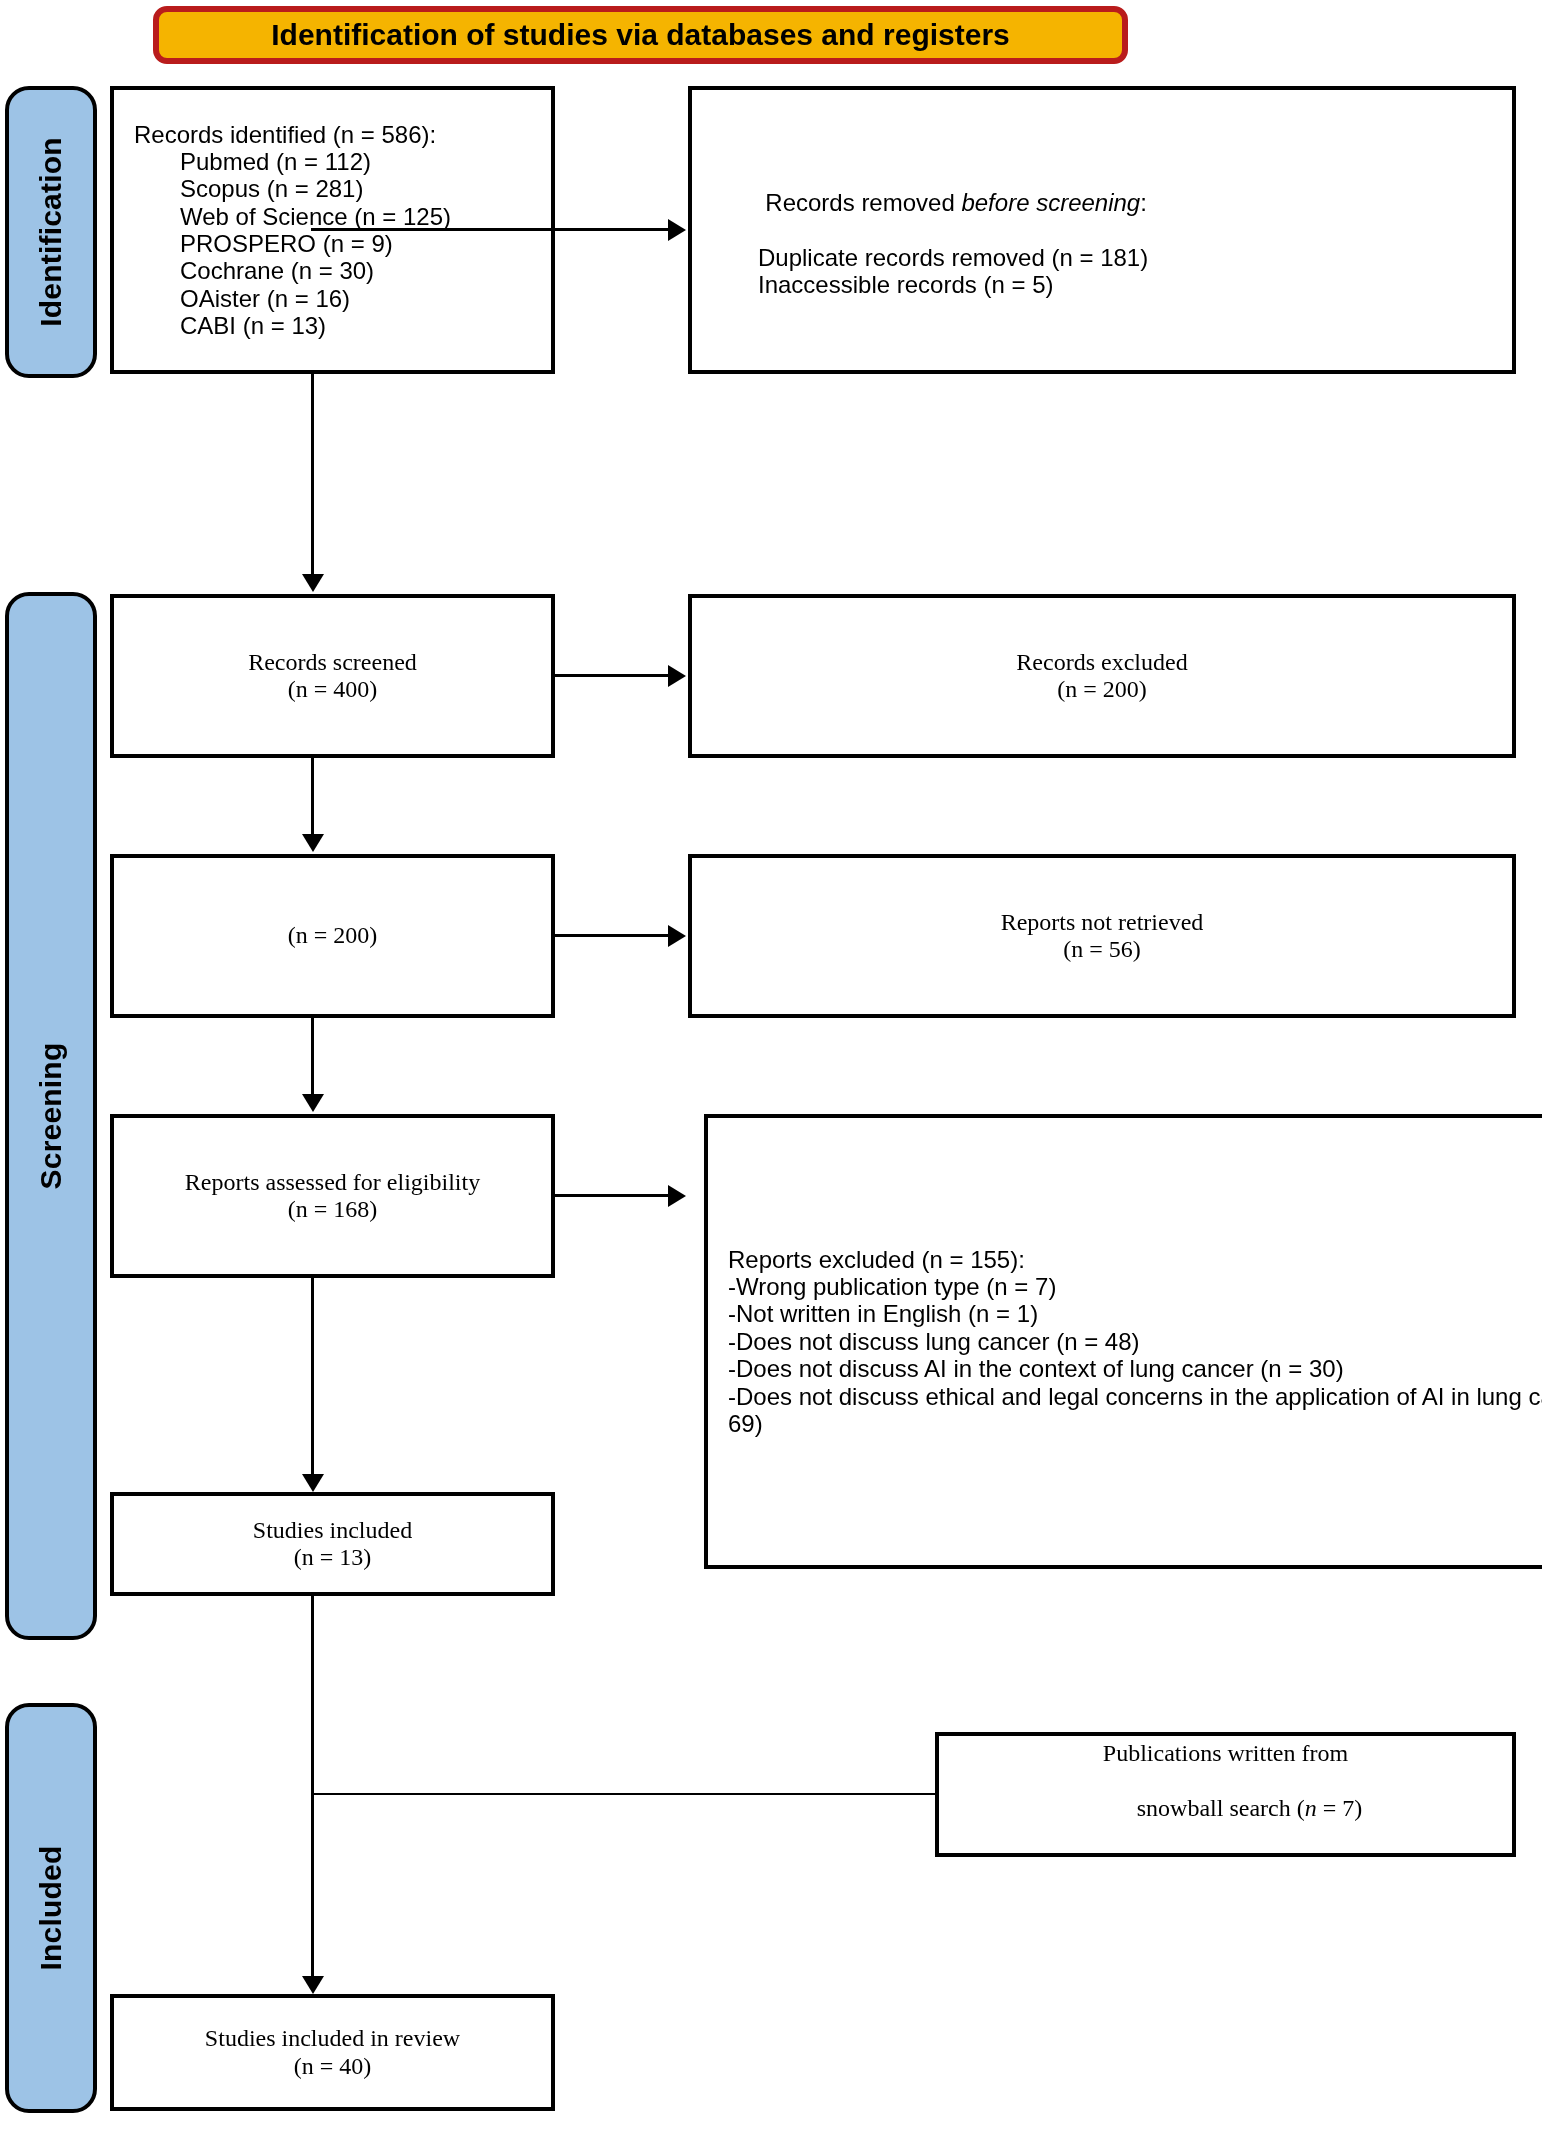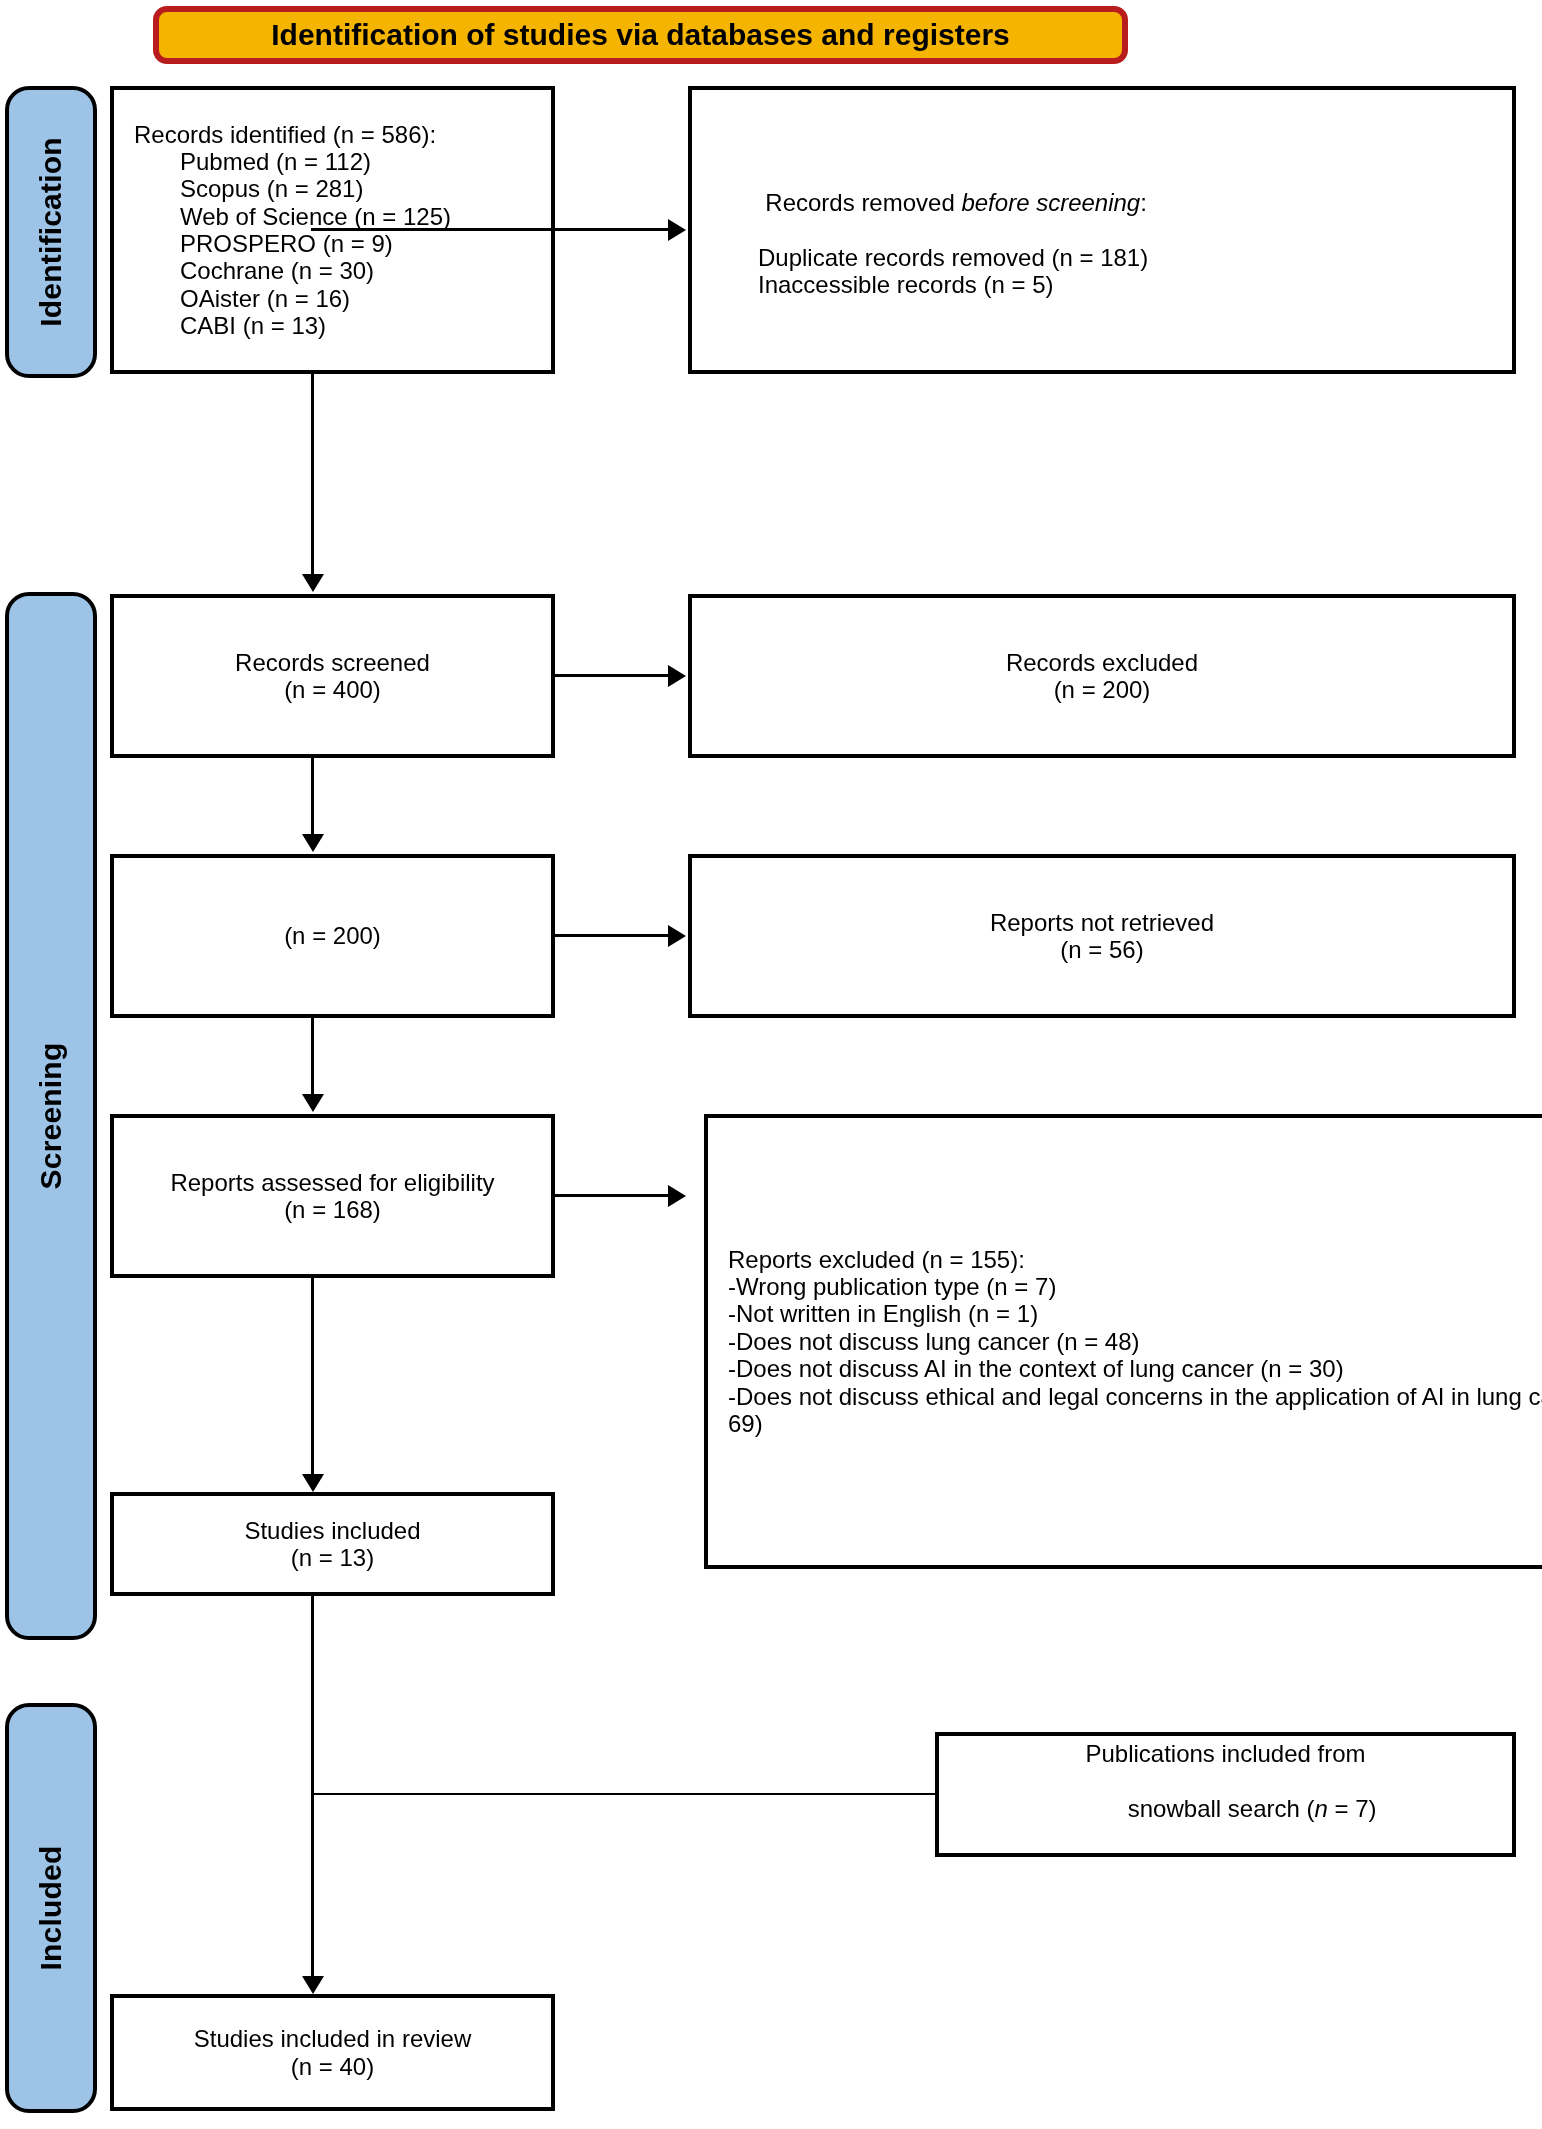--- a/index.html
+++ b/index.html
@@ -78,20 +78,21 @@
   }
   .box.left .inner {
     padding: 0 16px 0 20px;
     width: 100%;
     box-sizing: border-box;
   }
   .box.center .inner {
     padding: 0 24px;
     width: 100%;
     box-sizing: border-box;
+    font-family: Liberation Serif, serif;
   }
   .indent {
     padding-left: 46px;
   }
   em.ital { font-style: italic; }
 
   
   .vline {
     position: absolute;
     background: #000000;
@@ -233,21 +234,21 @@
 
   <div class="box center" style="left:110px; top:1492px; width:445px; height:104px;">
     <div class="inner">
       <div class="line">Studies included</div>
       <div class="line">(n = 13)</div>
     </div>
   </div>
 
   <div class="box center" style="left:935px; top:1732px; width:581px; height:125px;">
     <div class="inner">
-      <div class="line">Publications included from</div>
+      <div class="line">Publications written from</div>
       <div class="line">
         <span>snowball search (</span><em class="ital">n</em><span> = 7)</span>
       </div>
     </div>
   </div>
 
   <div class="hline" style="left:311px; top:1793px; width:626px; height:2px;"></div>
 
   <div class="vline" style="left:311px; top:1596px; height:380px;"></div>
   <div class="arrow-down" style="left:302px; top:1976px;"></div>

